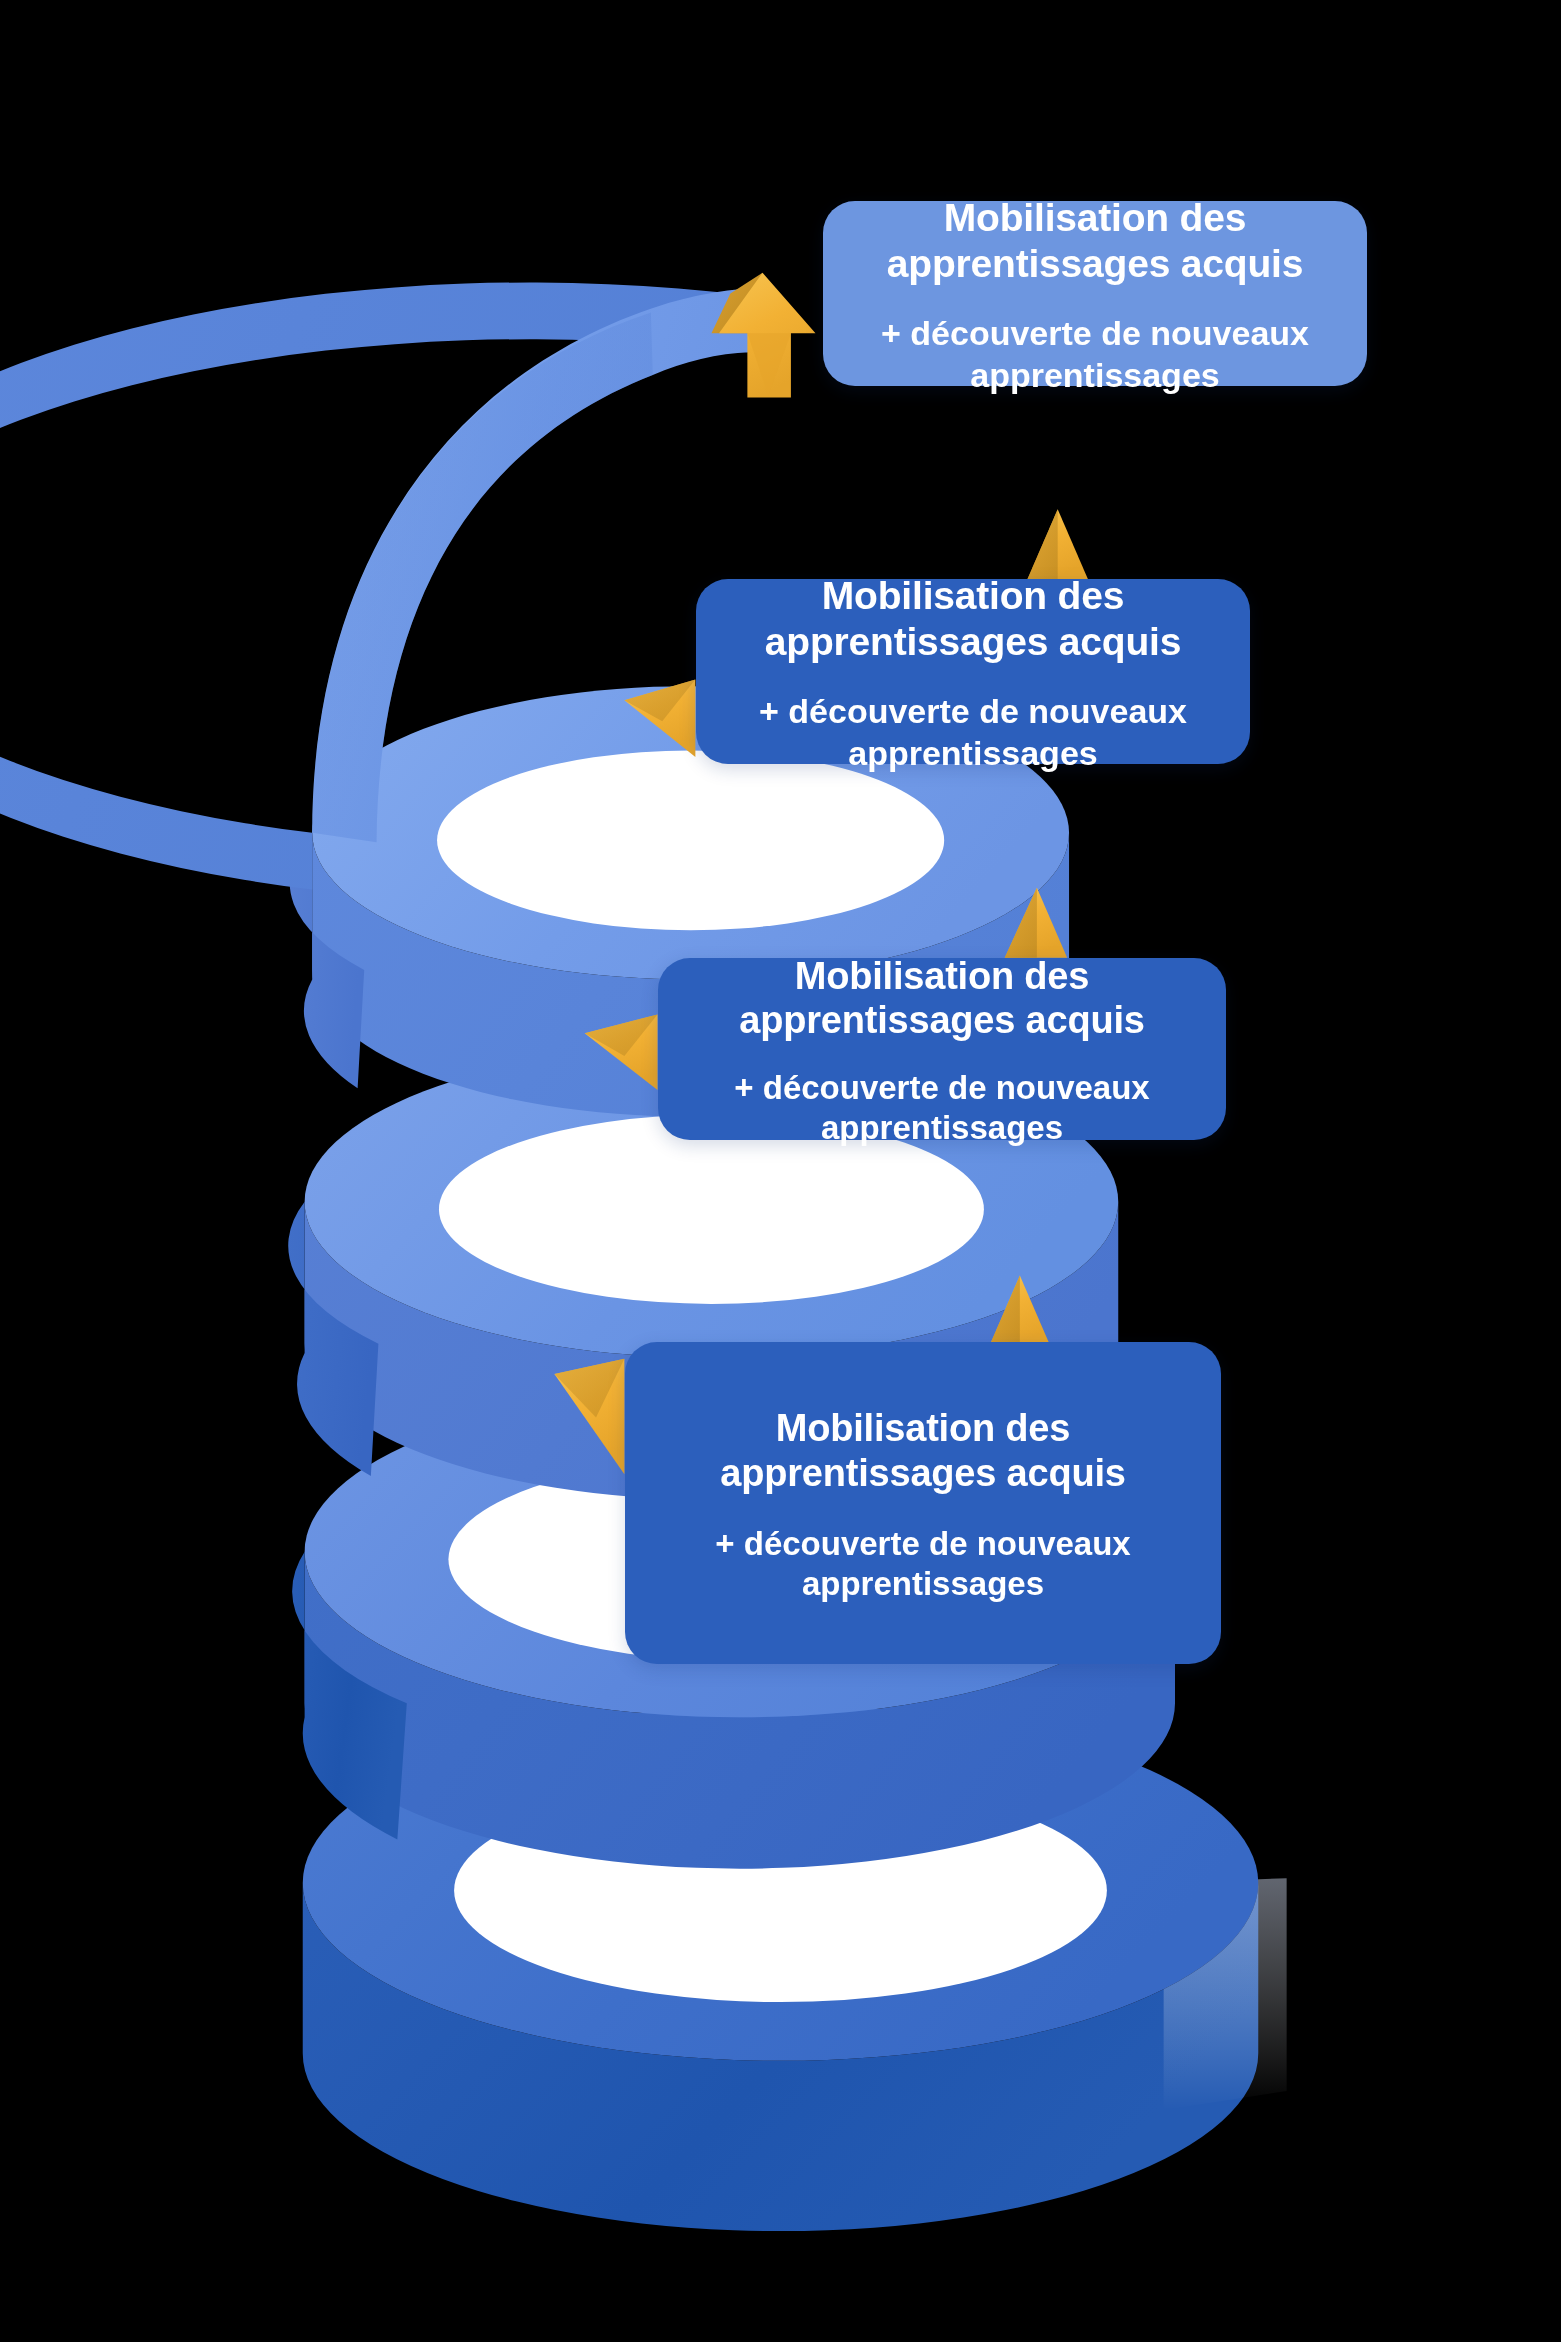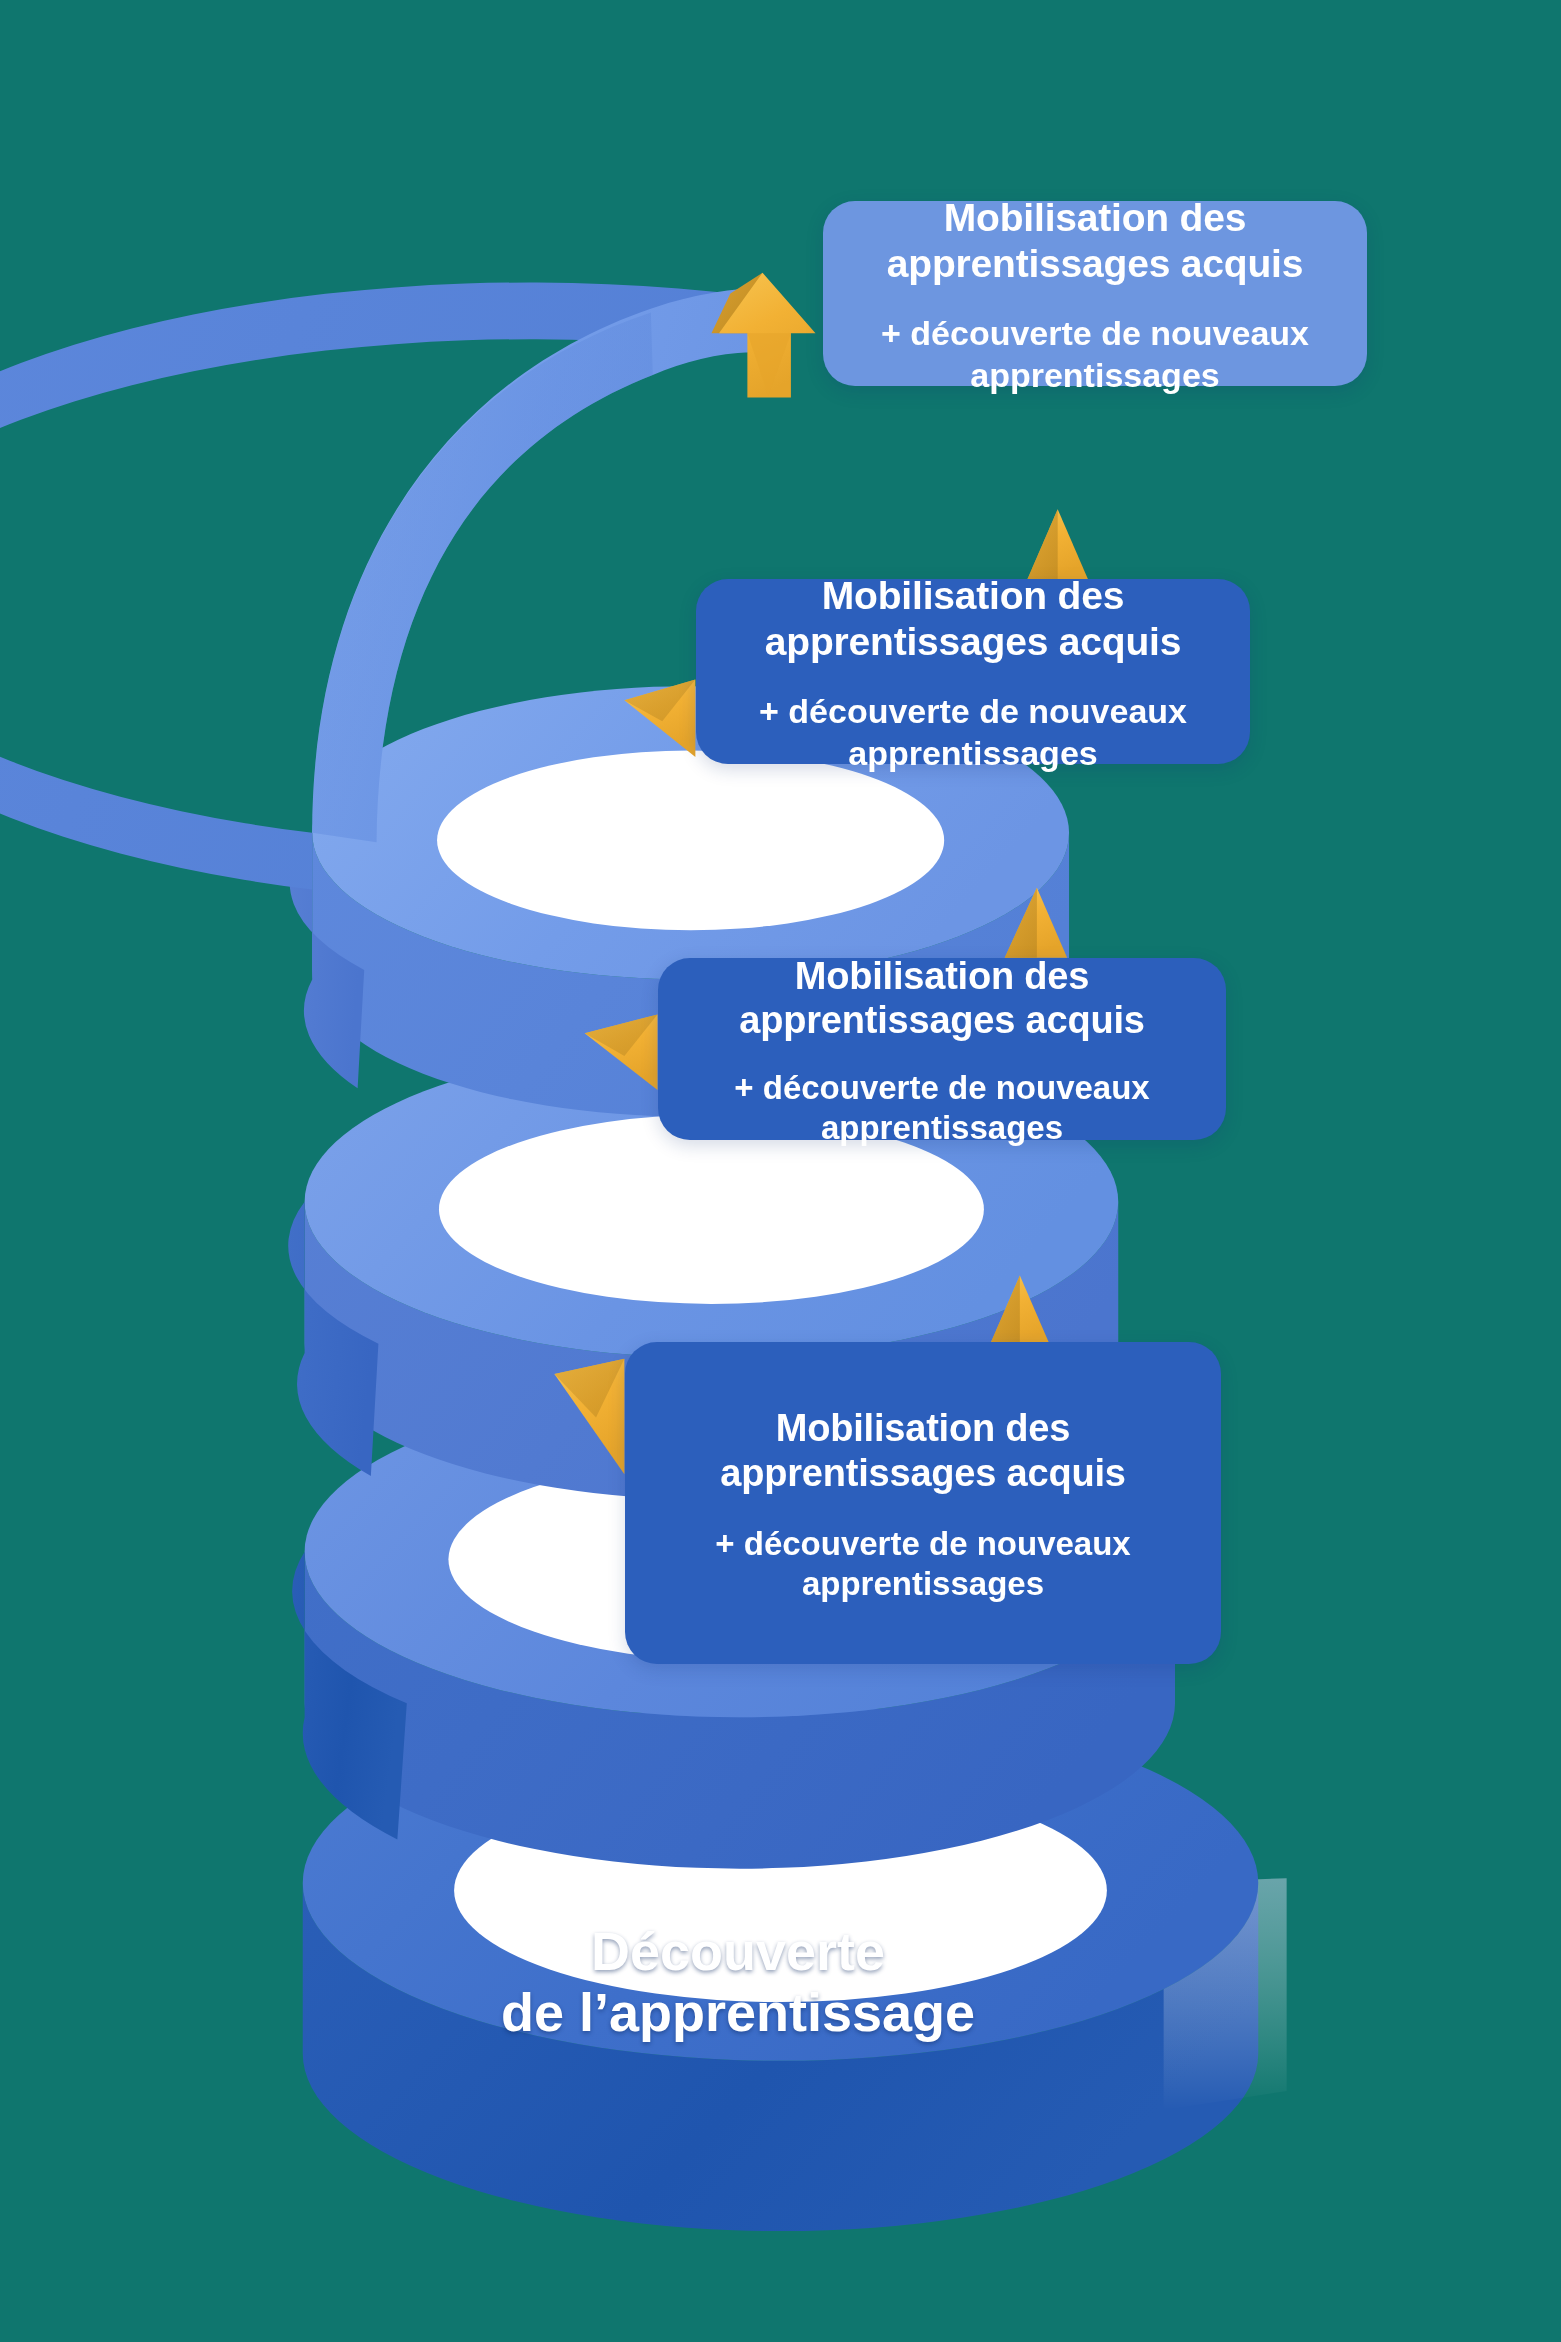--- a/index.html
+++ b/index.html
@@ -1,19 +1,19 @@
 <!DOCTYPE html>
 <html style="font-size:15px"><head>
 <meta charset="utf-8">
 <style>
   html,body{margin:0;padding:0;background:#ffffff;}
   body{width:1561px;height:2342px;position:relative;overflow:hidden;
        font-family:"Liberation Sans","DejaVu Sans",sans-serif;}
 
-  #stage{position:absolute;inset:0;width:1561px;height:2342px;background:#0f766e;}
+  #stage{position:absolute;inset:0;width:1561px;height:2342px;background:#000000;}
 
   .spiral-svg{position:absolute;left:0;top:0;width:1561px;height:2342px;}
 
   
   .card{
     position:absolute;
     box-sizing:border-box;
     border-radius:32px;
     color:#ffffff;
     text-align:center;
@@ -314,17 +314,15 @@
 apprentissages</div>
   </div>
 
   <div class="card" id="card-4">
     <div class="title">Mobilisation des
 apprentissages acquis</div>
     <div class="sub">+ découverte de nouveaux
 apprentissages</div>
   </div>
 
-  <div id="base-label">Découverte
-de l’apprentissage</div>
 
 </div>
 
 
 </body></html>

